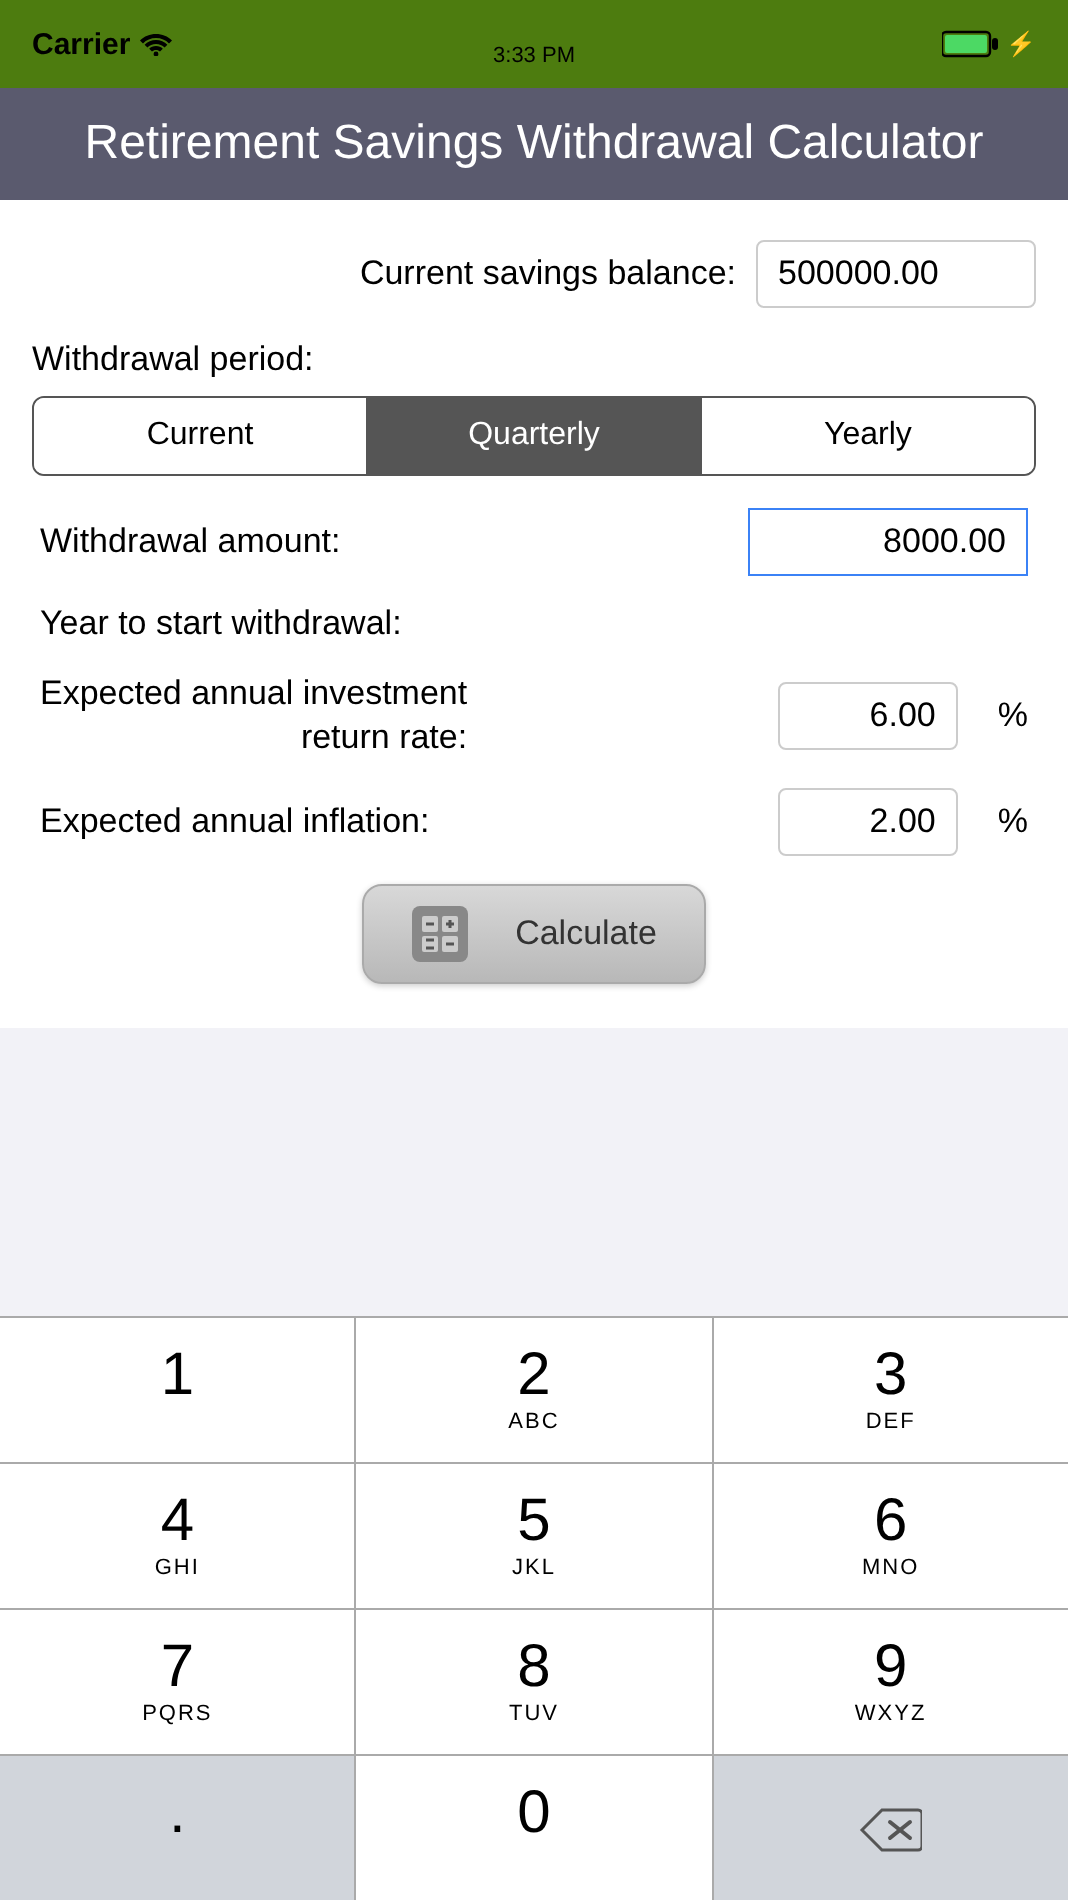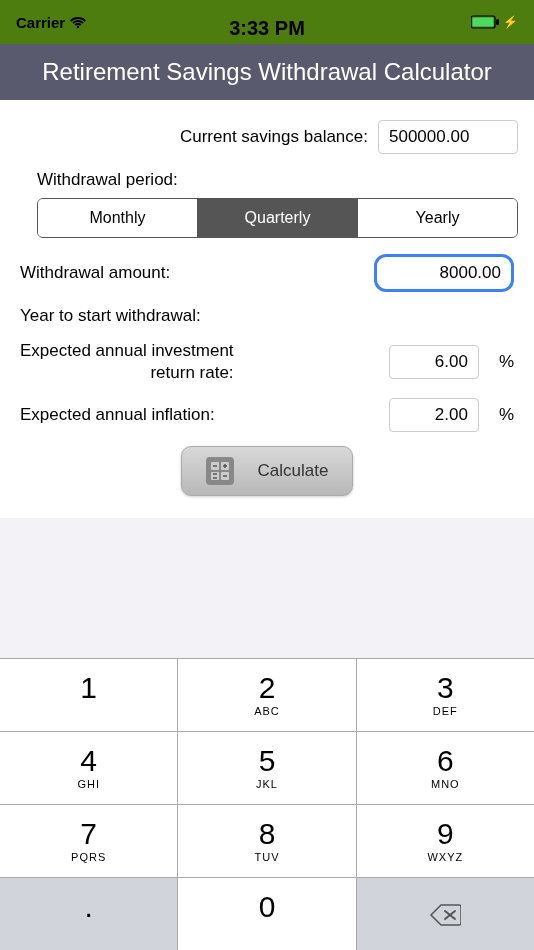--- a/index.html
+++ b/index.html
@@ -18,21 +18,21 @@
       height: 44px;
       background: #4d7c0f;
       display: flex;
       align-items: center;
       justify-content: space-between;
       padding: 0 16px;
       font-size: 15px;
       font-weight: 600;
     }
     .status-left { display: flex; align-items: center; gap: 5px; }
-    .status-center { position: absolute; left: 50%; transform: translateX(-50%); font-size: 20px; font-weight: 700; margin-top: 12px; }
+    .status-center { position: absolute; left: 50%; transform: translateX(-50%); font-size: 11px; font-weight: 400; margin-top: 12px; }
     .status-right { display: flex; align-items: center; gap: 4px; font-size: 13px; }
 
     
     .app-header {
       background: #5a5a6e;
       padding: 14px 16px;
       text-align: center;
     }
     .app-header-title {
       color: #fff;
@@ -65,21 +65,20 @@
       font-size: 17px;
       width: 140px;
       text-align: left;
       color: #000;
       outline: none;
     }
 
     
     .period-section {
       margin-bottom: 16px;
-      margin-left: 21px;
     }
     .period-label {
       font-size: 17px;
       color: #000;
       margin-bottom: 8px;
     }
     .segment-control {
       display: flex;
       border: 1px solid #555;
       border-radius: 6px;
@@ -110,22 +109,22 @@
       align-items: center;
       justify-content: space-between;
       margin-bottom: 14px;
       padding: 0 4px;
     }
     .form-row-label {
       font-size: 17px;
       color: #000;
     }
     .form-row-input {
-      border: 3px solid #3b82f6;
-      border-radius: 12px;
+      border: 1px solid #3b82f6;
+      border-radius: 0;
       padding: 6px 10px;
       font-size: 17px;
       width: 140px;
       text-align: right;
       color: #000;
       outline: none;
     }
 
     
     .rate-row {
@@ -276,21 +275,21 @@
 <div class="main-content">
 
   <div class="field-row">
     <span class="field-label">Current savings balance:</span>
     <input class="field-input" type="text" value="500000.00" style="">
   </div>
 
   <div class="period-section">
     <div class="period-label">Withdrawal period:</div>
     <div class="segment-control">
-      <button class="segment-btn">Monthly</button>
+      <button class="segment-btn">Current</button>
       <button class="segment-btn active">Quarterly</button>
       <button class="segment-btn">Yearly</button>
     </div>
   </div>
 
   <div class="form-row">
     <span class="form-row-label">Withdrawal amount:</span>
     <input class="form-row-input" type="text" value="8000.00" style="">
   </div>
 

